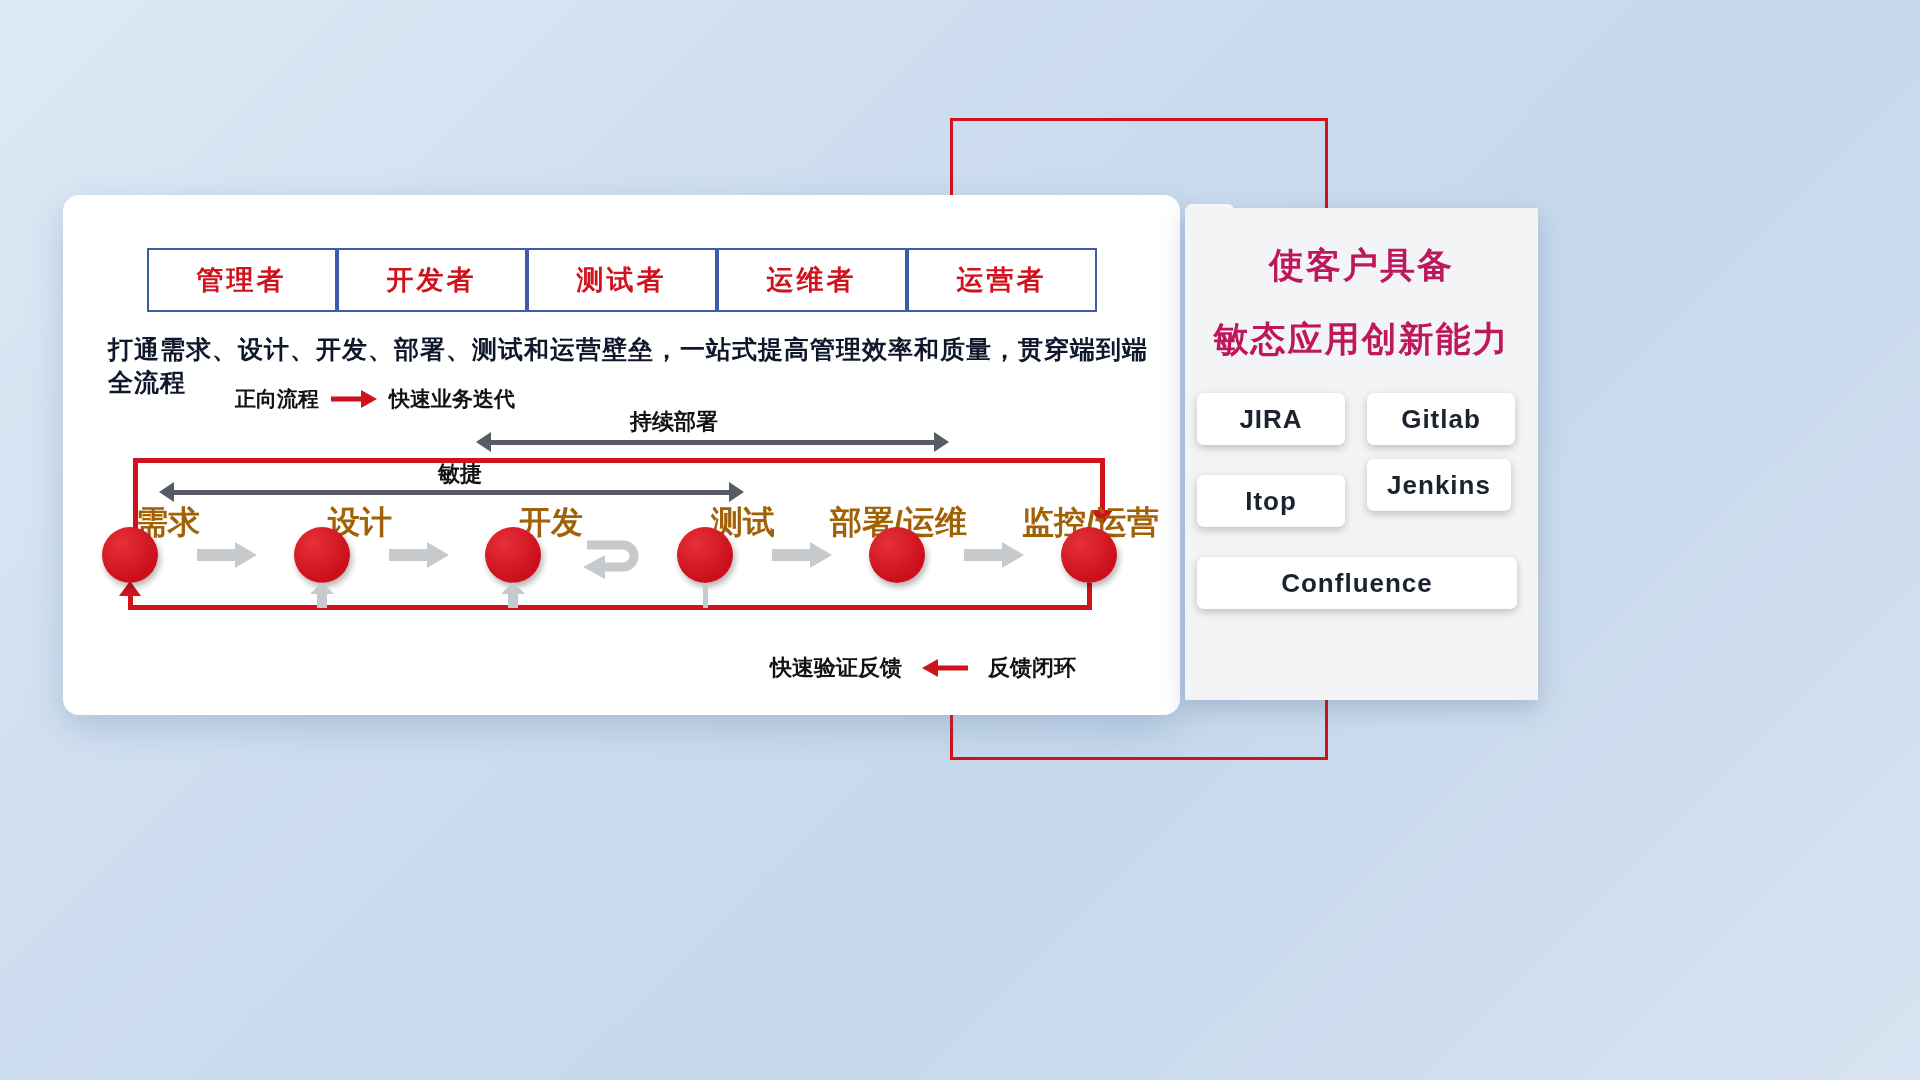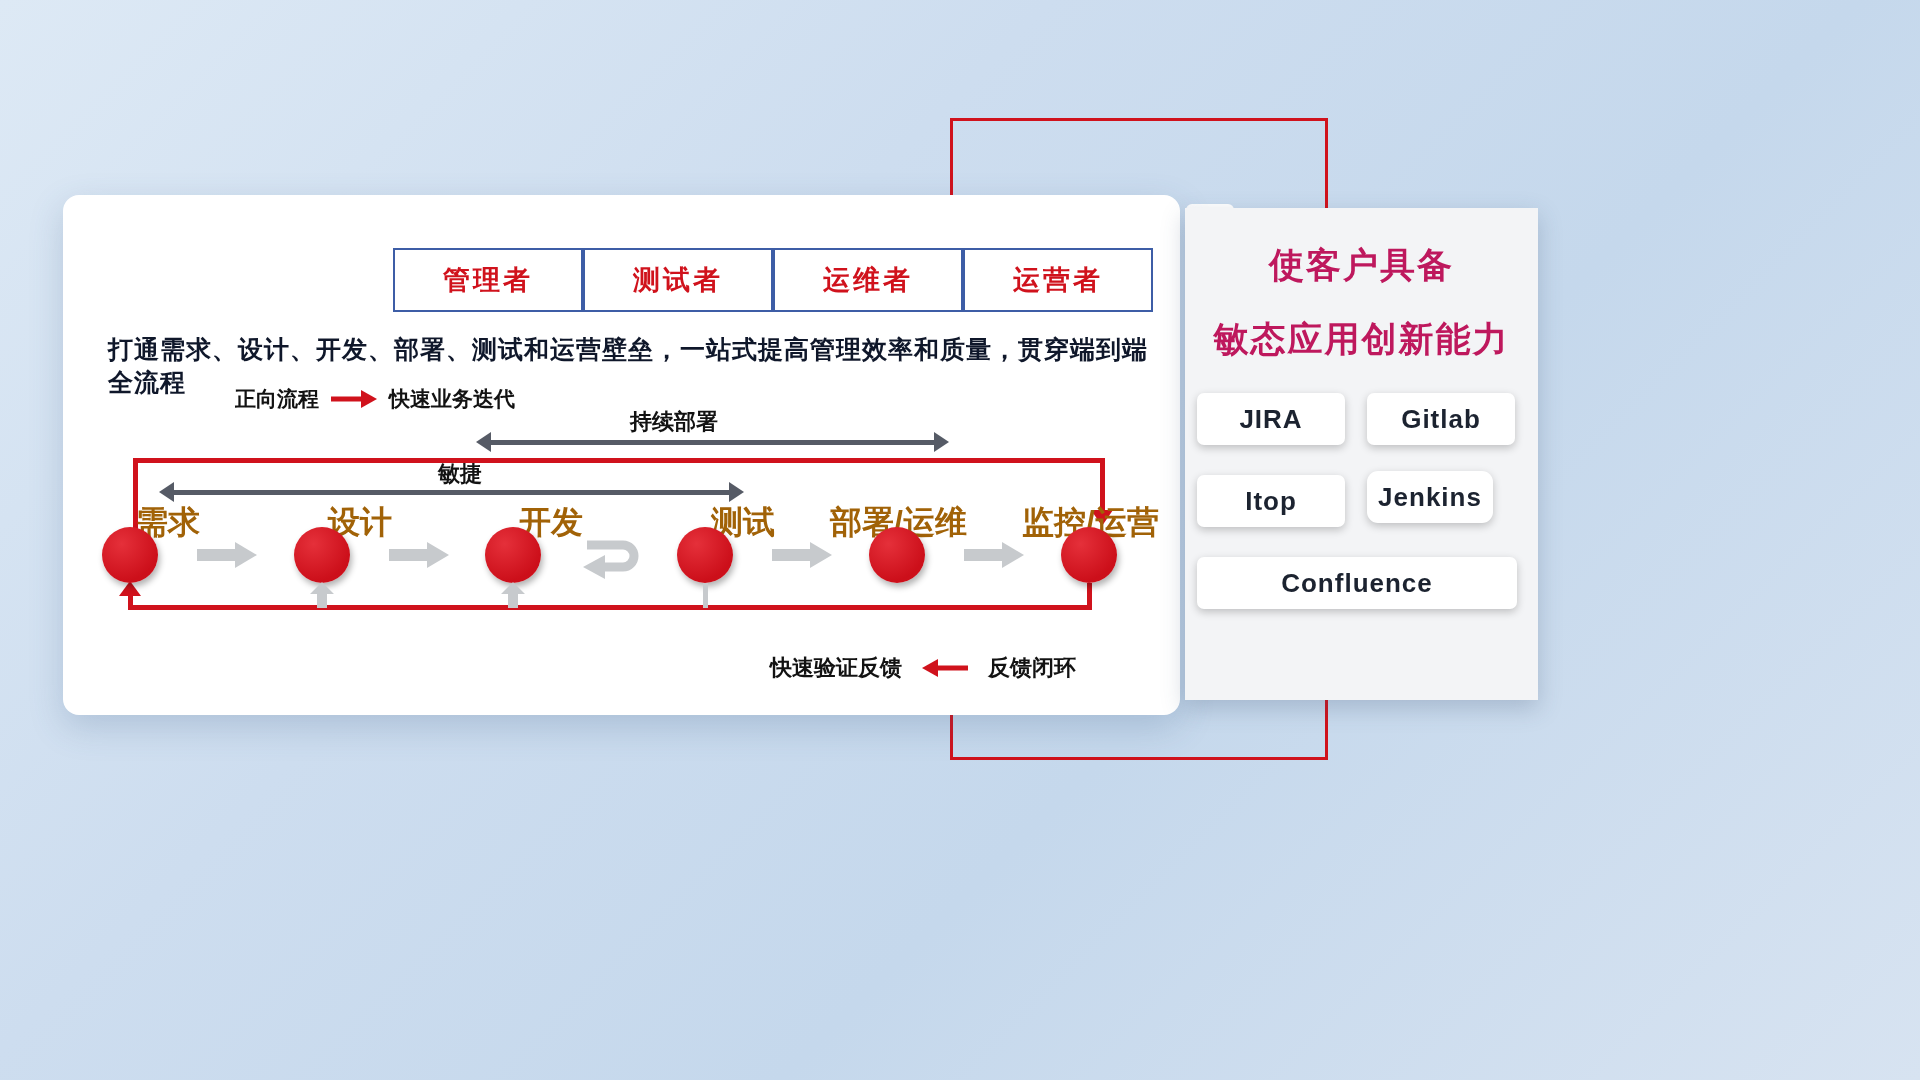--- a/index.html
+++ b/index.html
@@ -23,21 +23,21 @@
 
   
   .card {
     left:63px; top:195px; width:1117px; height:520px;
     background:#ffffff; border-radius:16px;
     box-shadow:0 12px 34px rgba(60,90,130,.22);
     z-index:3;
   }
   .roles-row {
     position:absolute; left:27px; right:27px; top:53px;
-    display:flex; justify-content:flex-end;
+    display:flex; justify-content:center;
   }
   .role-box {
     width:190px; height:64px; background:#ffffff;
     border:2px solid #3d5da6;
     display:flex; align-items:center; justify-content:center;
     color:#d0121c; font-size:27px; font-weight:700; letter-spacing:3px;
   }
   .desc {
     position:absolute; left:45px; top:138px; width:1040px;
     font-size:25px; font-weight:700; color:#0f172a; letter-spacing:1px;
@@ -109,20 +109,23 @@
 <body>
 
 <div class="abs red-frame"></div>
 <div class="abs white-notch"></div>
 
 <div class="abs card">
 
   <div class="roles-row">
     <div class="role-box">
         <span>管理者</span>
+      </div>
+    <div class="role-box">
+        <span>开发者</span>
       </div>
     <div class="role-box">
         <span>测试者</span>
       </div>
     <div class="role-box">
         <span>运维者</span>
       </div>
     <div class="role-box">
         <span>运营者</span>
       </div>
@@ -210,15 +213,15 @@
 
 </div>
 
 <div class="abs panel">
   <div class="panel-title" style="top:34px;">使客户具备</div>
   <div class="panel-title" style="top:108px;">敏态应用创新能力</div>
 
   <div class="tool-box" style="left:12px;  top:185px; width:148px;">JIRA</div>
   <div class="tool-box" style="left:182px; top:185px; width:148px;">Gitlab</div>
   <div class="tool-box" style="left:12px;  top:267px; width:148px;">Itop</div>
-  <div class="tool-box" style="left:182px; top:263px; width:126px;border-radius:11px;">Jenkins</div>
+  <div class="tool-box" style="left:182px; top:251px; width:144px;">Jenkins</div>
   <div class="tool-box" style="left:12px;  top:349px; width:320px;">Confluence</div>
 </div>
 
 </body></html>

